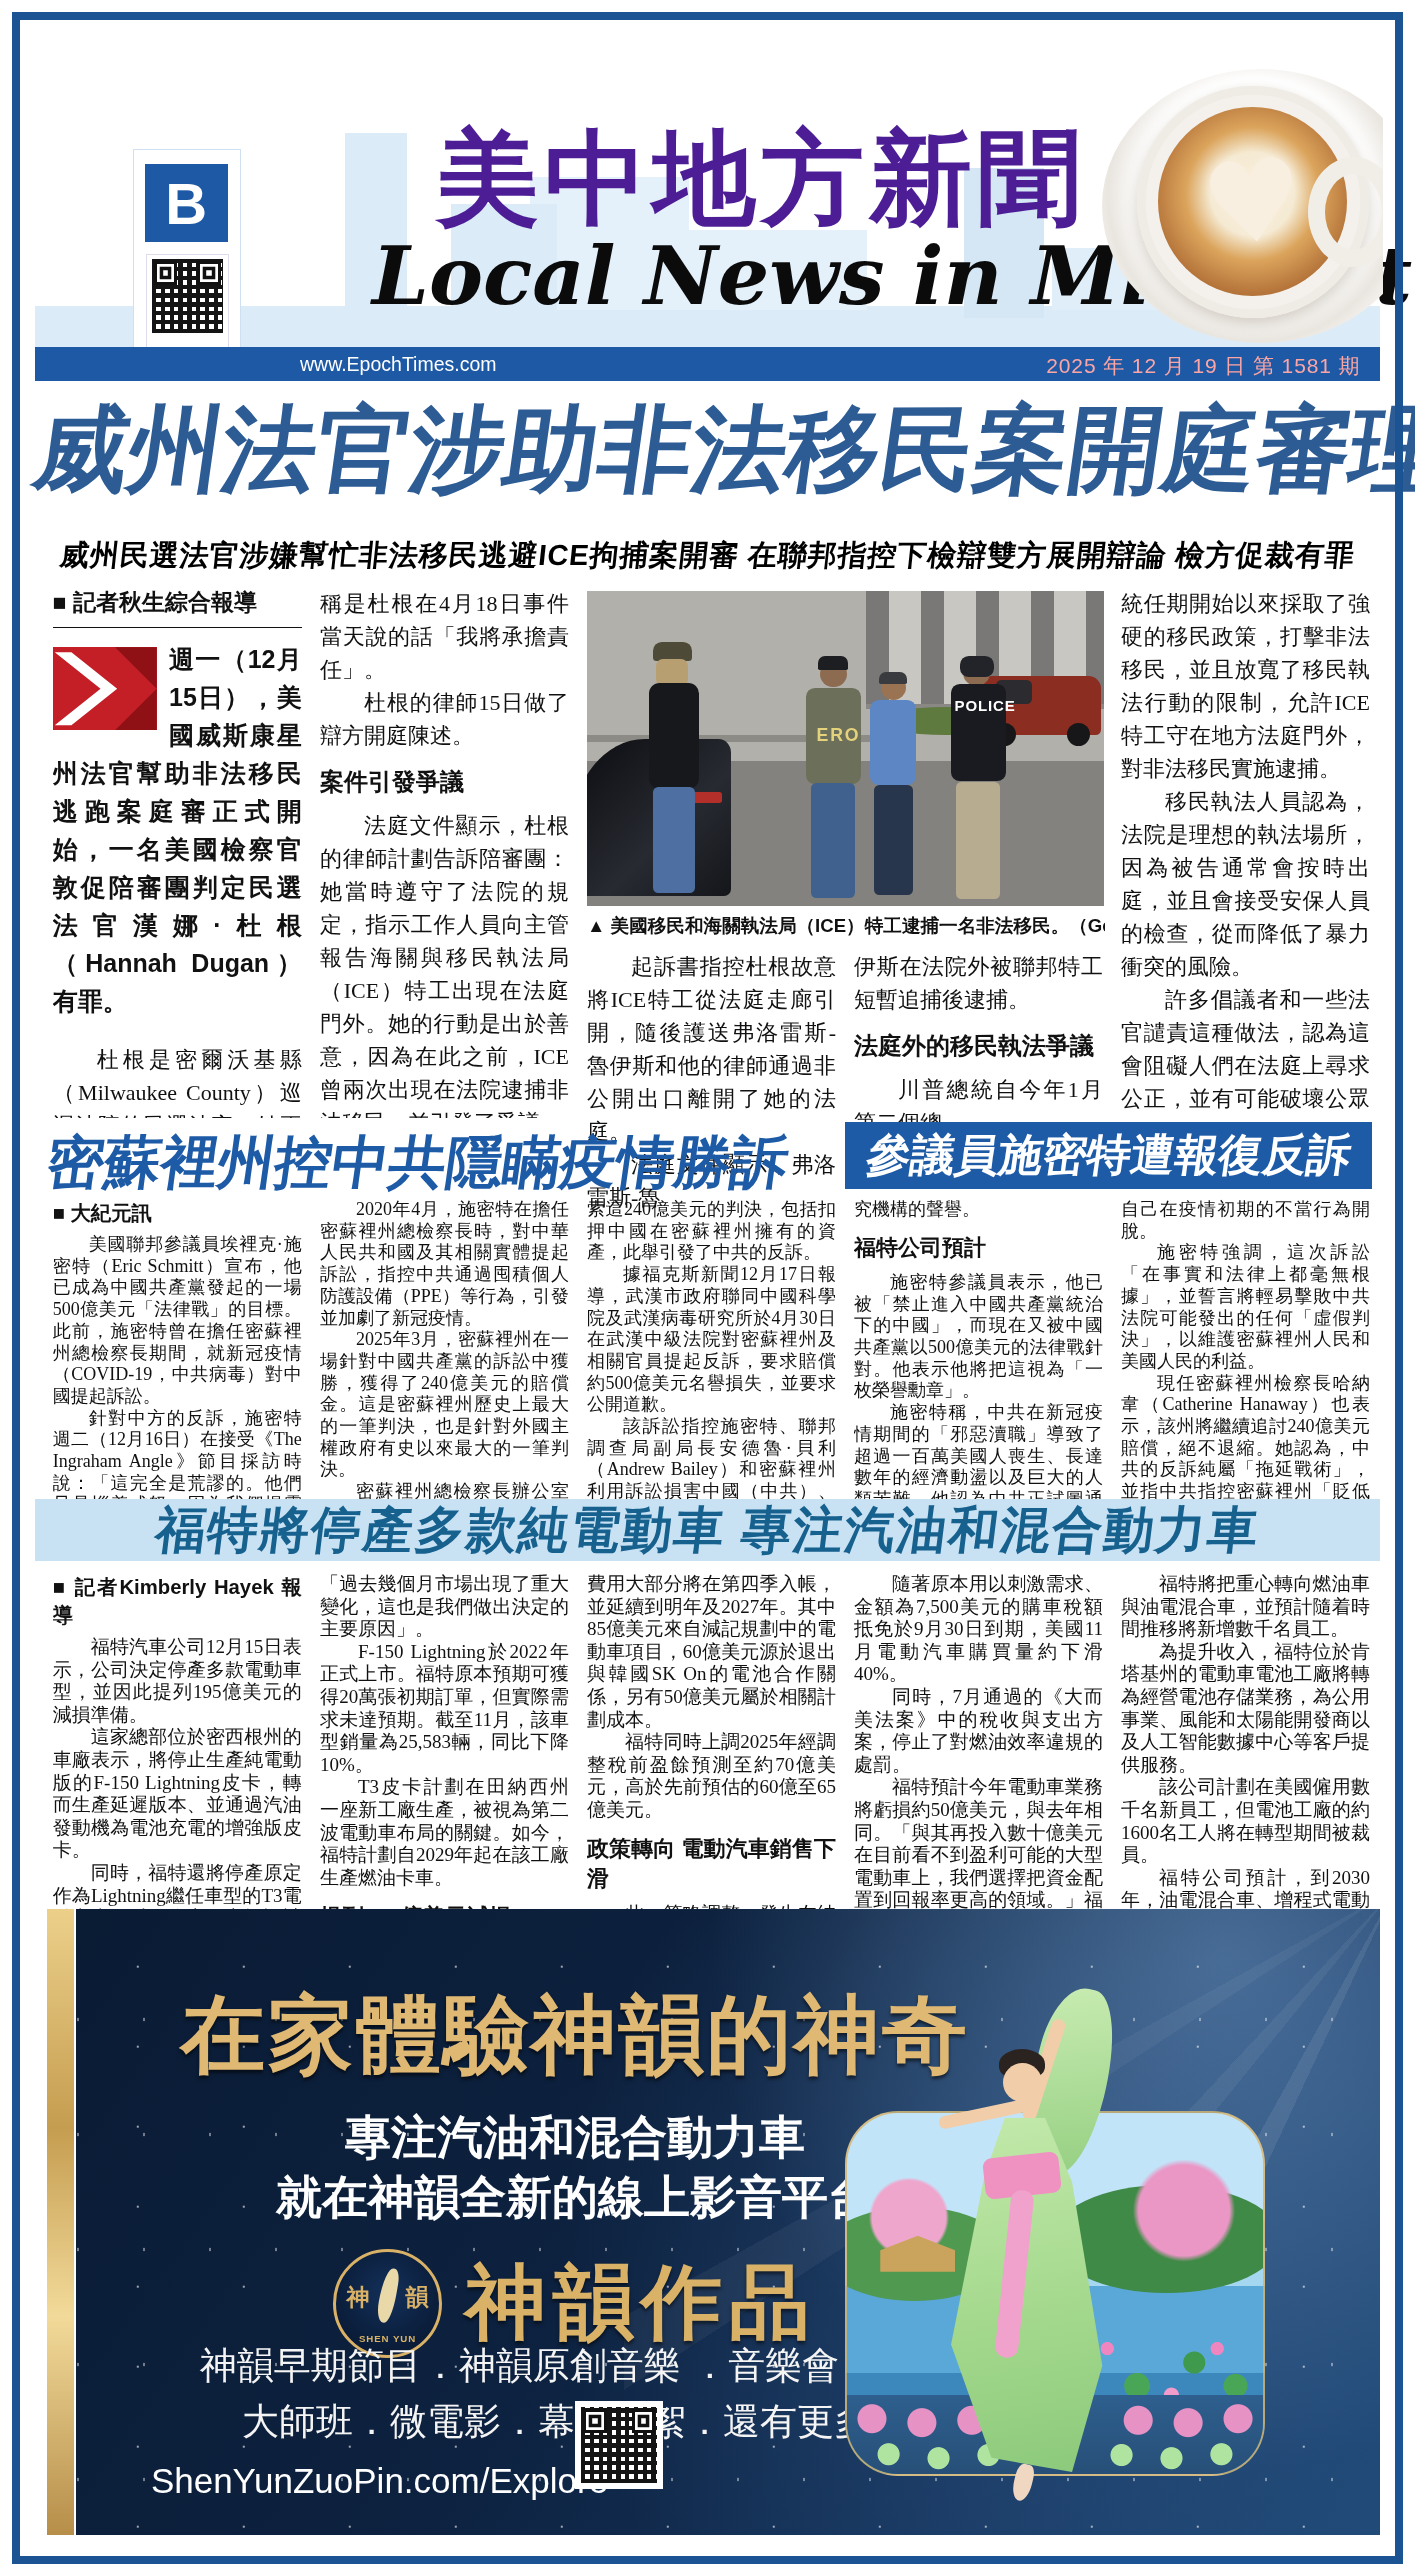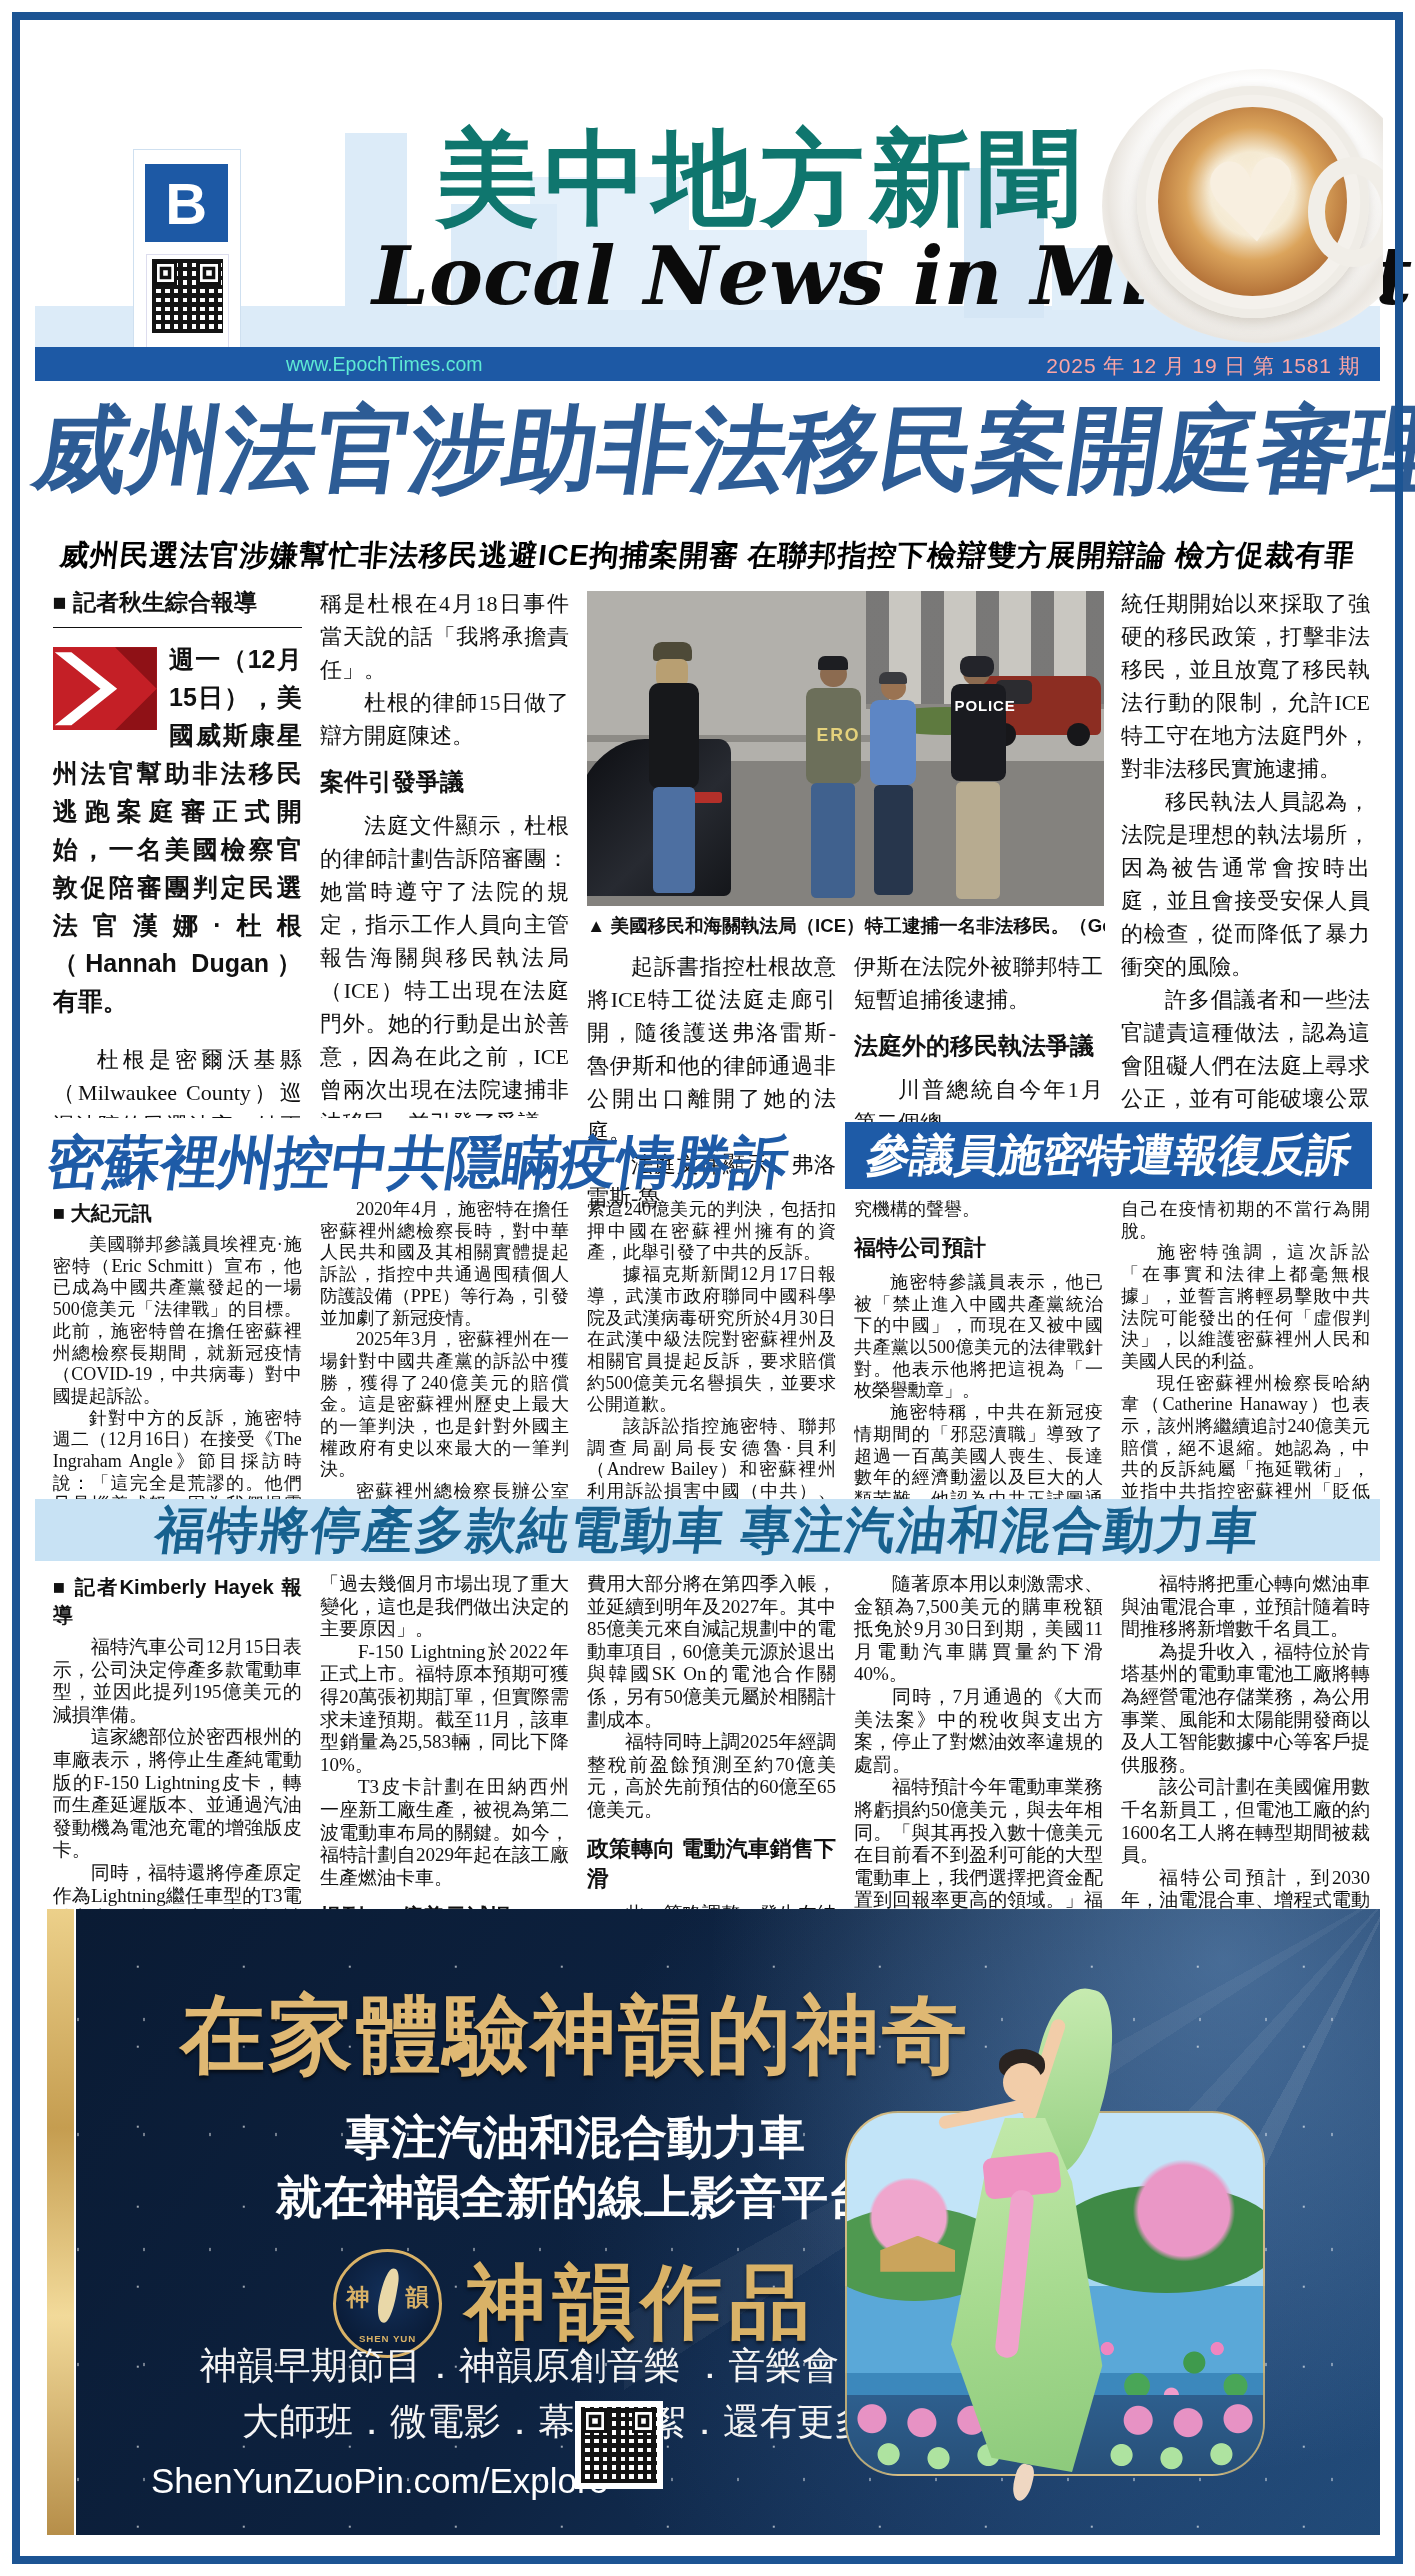--- a/index.html
+++ b/index.html
@@ -11,36 +11,36 @@
   
   .skyline{position:absolute;left:35px;top:124px;width:1345px;height:223px;background-repeat:no-repeat;
     background-image:
       linear-gradient(#dcebf8,#dcebf8),linear-gradient(#dcebf8,#dcebf8),
       linear-gradient(#e4f0fa,#e4f0fa),linear-gradient(#e4f0fa,#e4f0fa),
       linear-gradient(#d5e6f5,#d5e6f5),linear-gradient(#e0eef9,#e0eef9),
       linear-gradient(#dcebf8,#dcebf8);
     background-size:62px 186px,106px 106px,159px 133px,230px 80px,80px 150px,265px 62px,1345px 41px;
     background-position:310px 8.8px,416px 80px,495px 53px,602px 106px,929px 44px,1017px 124px,0 182px;}
   .top-bar{position:absolute;left:35px;top:347px;width:1345px;height:34px;background:#1d59a5;}
-  .top-bar .site{position:absolute;left:251px;top:6.2px;color:#5eead4;font:400 19.5px "Liberation Sans","DejaVu Sans",sans-serif;}
+  .top-bar .site{position:absolute;left:265px;top:6.2px;color:#ffffff;font:400 19.5px "Liberation Sans","DejaVu Sans",sans-serif;}
   .top-bar .date{position:absolute;right:19.5px;top:5.3px;color:#fca5a5;font:400 21px "Liberation Sans","DejaVu Sans",sans-serif;letter-spacing:0.9px;}
   .b-card{position:absolute;left:133px;top:149px;width:106px;height:228px;background:#fff;border:1.8px solid #cfe0f0;}
   .b-box{position:absolute;left:10.6px;top:14px;width:83px;height:78px;background:#1d59a5;color:#fff;
          font:900 58px "Liberation Sans","DejaVu Sans",sans-serif;display:flex;align-items:center;justify-content:center;}
   .qr{position:relative;background:
       repeating-linear-gradient(90deg,#141414 0 4.4px,transparent 4.4px 8.8px),
       repeating-linear-gradient(0deg,#141414 0 4.4px,#fff 4.4px 8.8px);}
   .qr::before,.qr::after{content:"";position:absolute;width:17.7px;height:17.7px;background:#fff;border:3.5px solid #111;
       box-shadow:inset 0 0 0 2.7px #fff,inset 0 0 0 6.2px #111;}
   .qr::before{top:1.8px;left:1.8px;}
   .qr::after{top:1.8px;right:1.8px;}
   .hdr-qr-wrap{position:absolute;left:12.4px;top:104px;width:81px;height:97px;background:#fff;border:0.9px solid #dde;}
   .hdr-qr{position:absolute;left:4.4px;top:4.4px;width:71px;height:74px;}
   .masthead{position:absolute;left:372px;top:111px;width:778px;text-align:center;
-    font:900 103px "Liberation Sans","DejaVu Sans",sans-serif;color:#0f766e;letter-spacing:5.3px;white-space:nowrap;}
+    font:900 103px "Liberation Sans","DejaVu Sans",sans-serif;color:#4c1d95;letter-spacing:5.3px;white-space:nowrap;}
   .masthead-script{position:absolute;left:372px;top:228px;width:805px;text-align:center;
     font-style:italic;font-weight:600;font-size:81px;color:#0b0b0b;font-family:"DejaVu Serif","Liberation Serif",serif;white-space:nowrap;}
   .coffee{position:absolute;left:1086px;top:51px;width:297px;height:294px;overflow:hidden;}
   .saucer{position:absolute;left:16px;top:17.7px;width:318px;height:274px;border-radius:50%;
     background:radial-gradient(circle at 48% 46%,#ffffff 52%,#e9e5df 66%,#f8f6f3 76%,#ffffff 82%);}
   .cup{position:absolute;left:51px;top:35px;width:232px;height:232px;border-radius:50%;
     background:#f4f1ec;box-shadow:inset 0 0 0 8.8px #efece6,0 5.3px 12.4px rgba(90,70,40,.25);}
   .latte{position:absolute;left:21px;top:21px;width:189px;height:189px;border-radius:50%;
     background:radial-gradient(circle at 50% 46%,#f5ead2 0 30%,#dba45c 48%,#b5743a 72%,#8f5a28 100%);}
   .latte .heart{position:absolute;left:50%;top:52%;transform:translate(-50%,-52%) rotate(-6deg);

